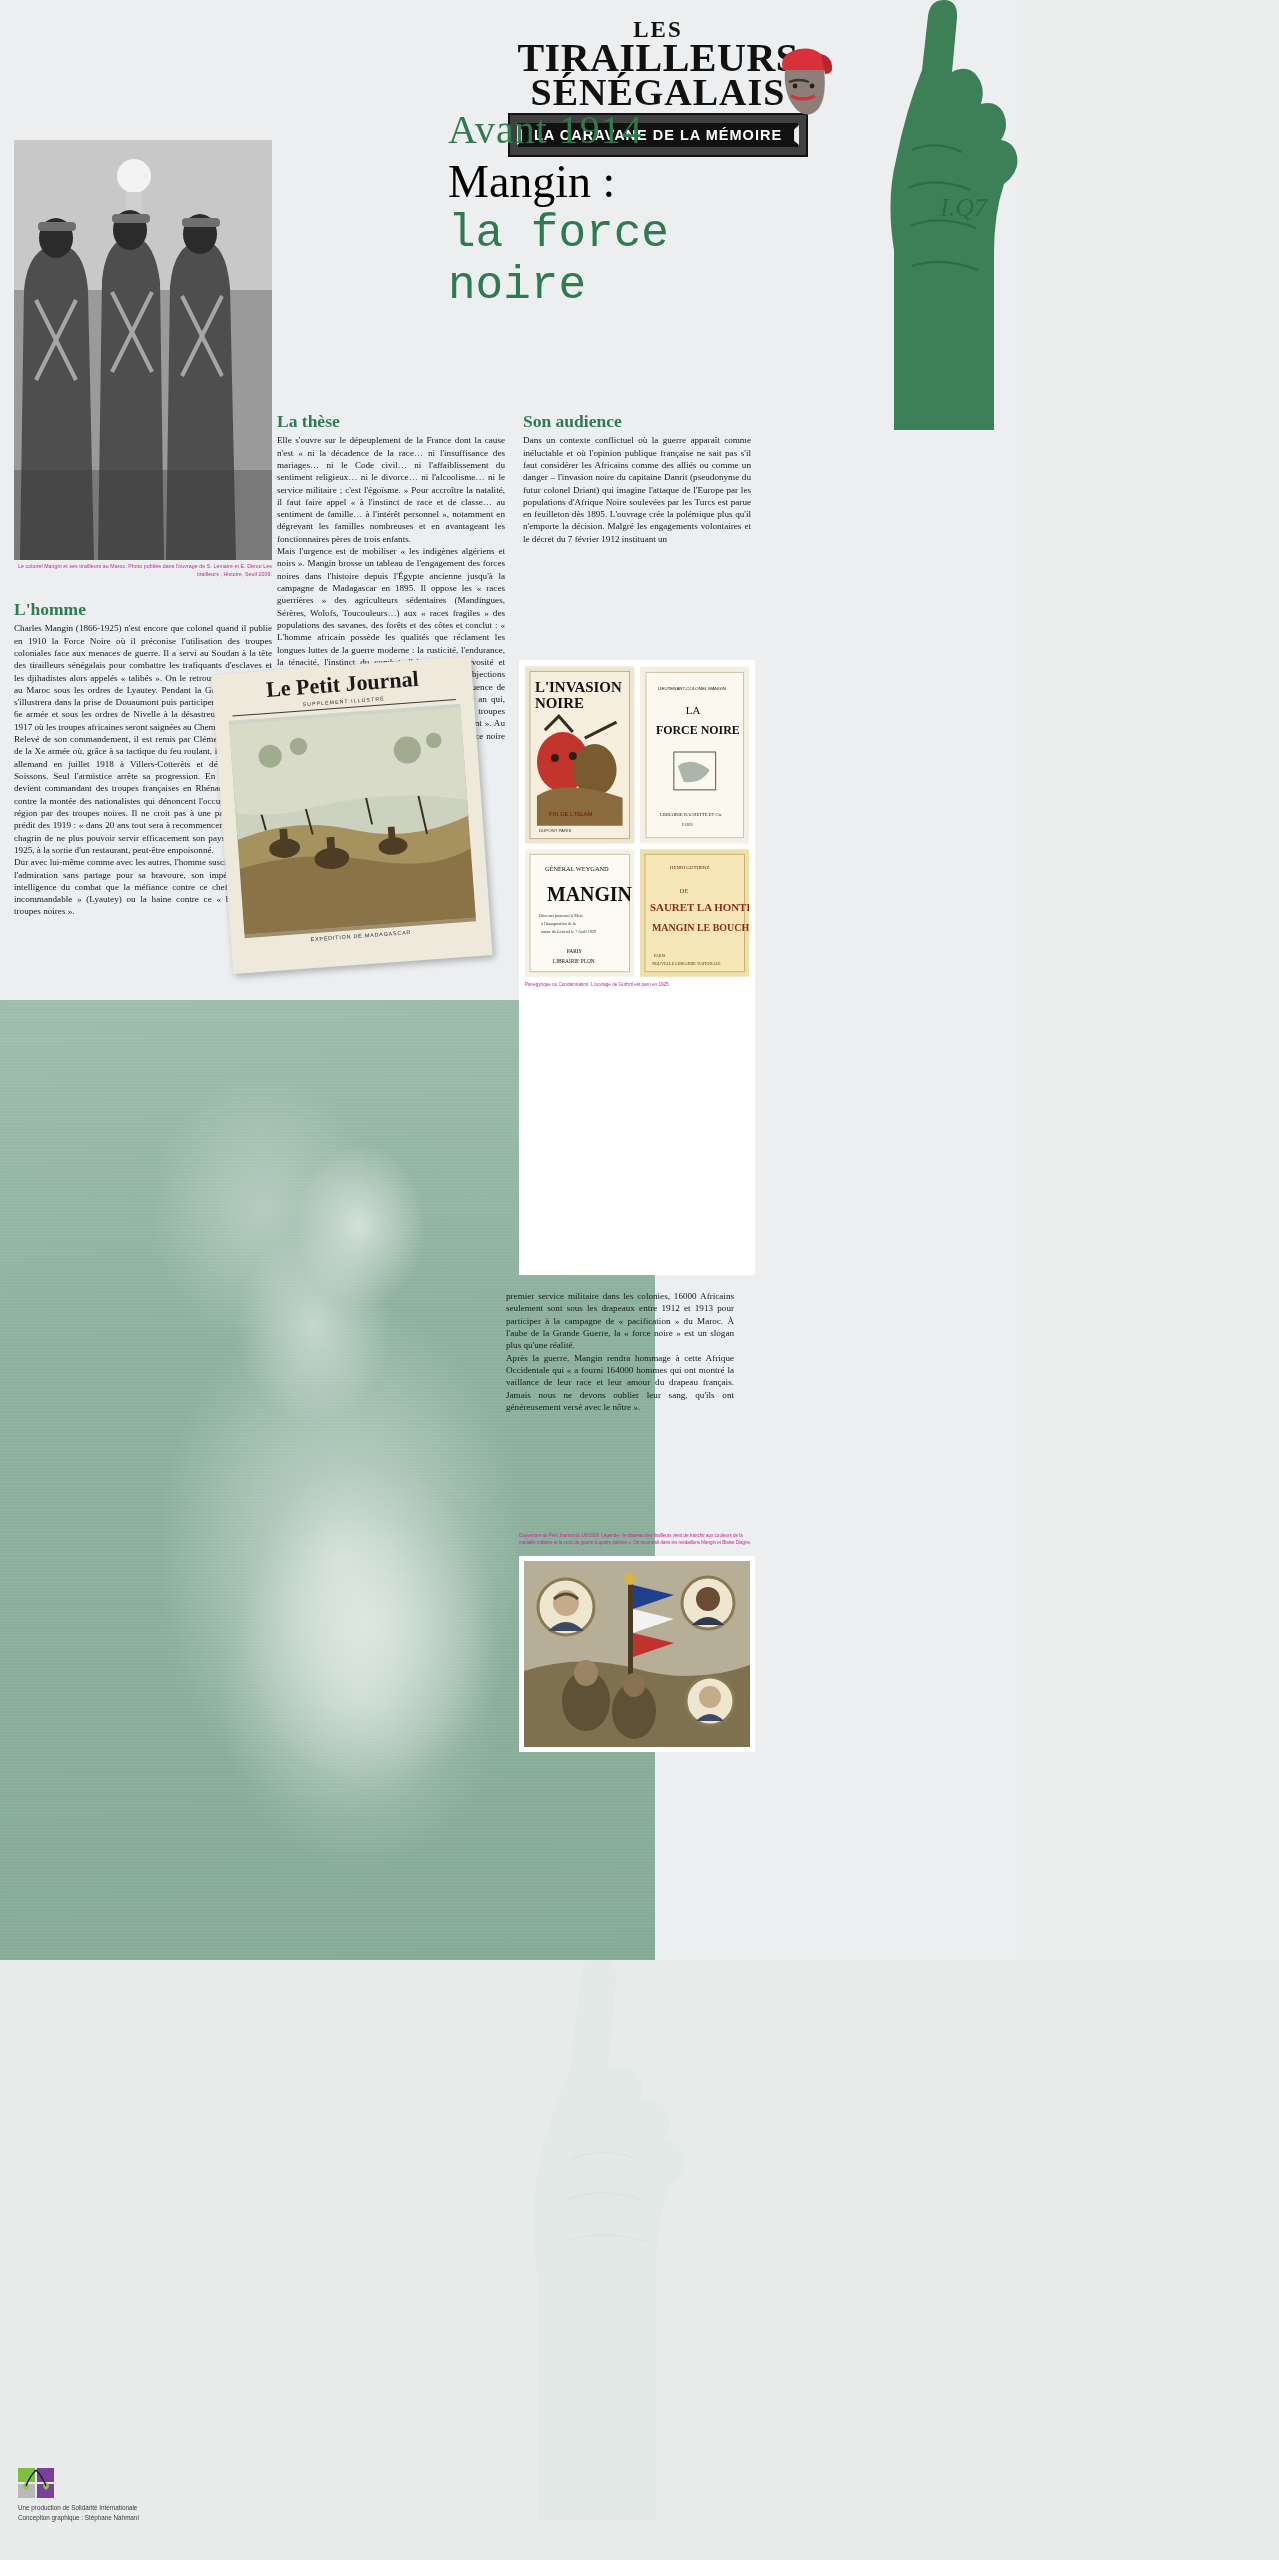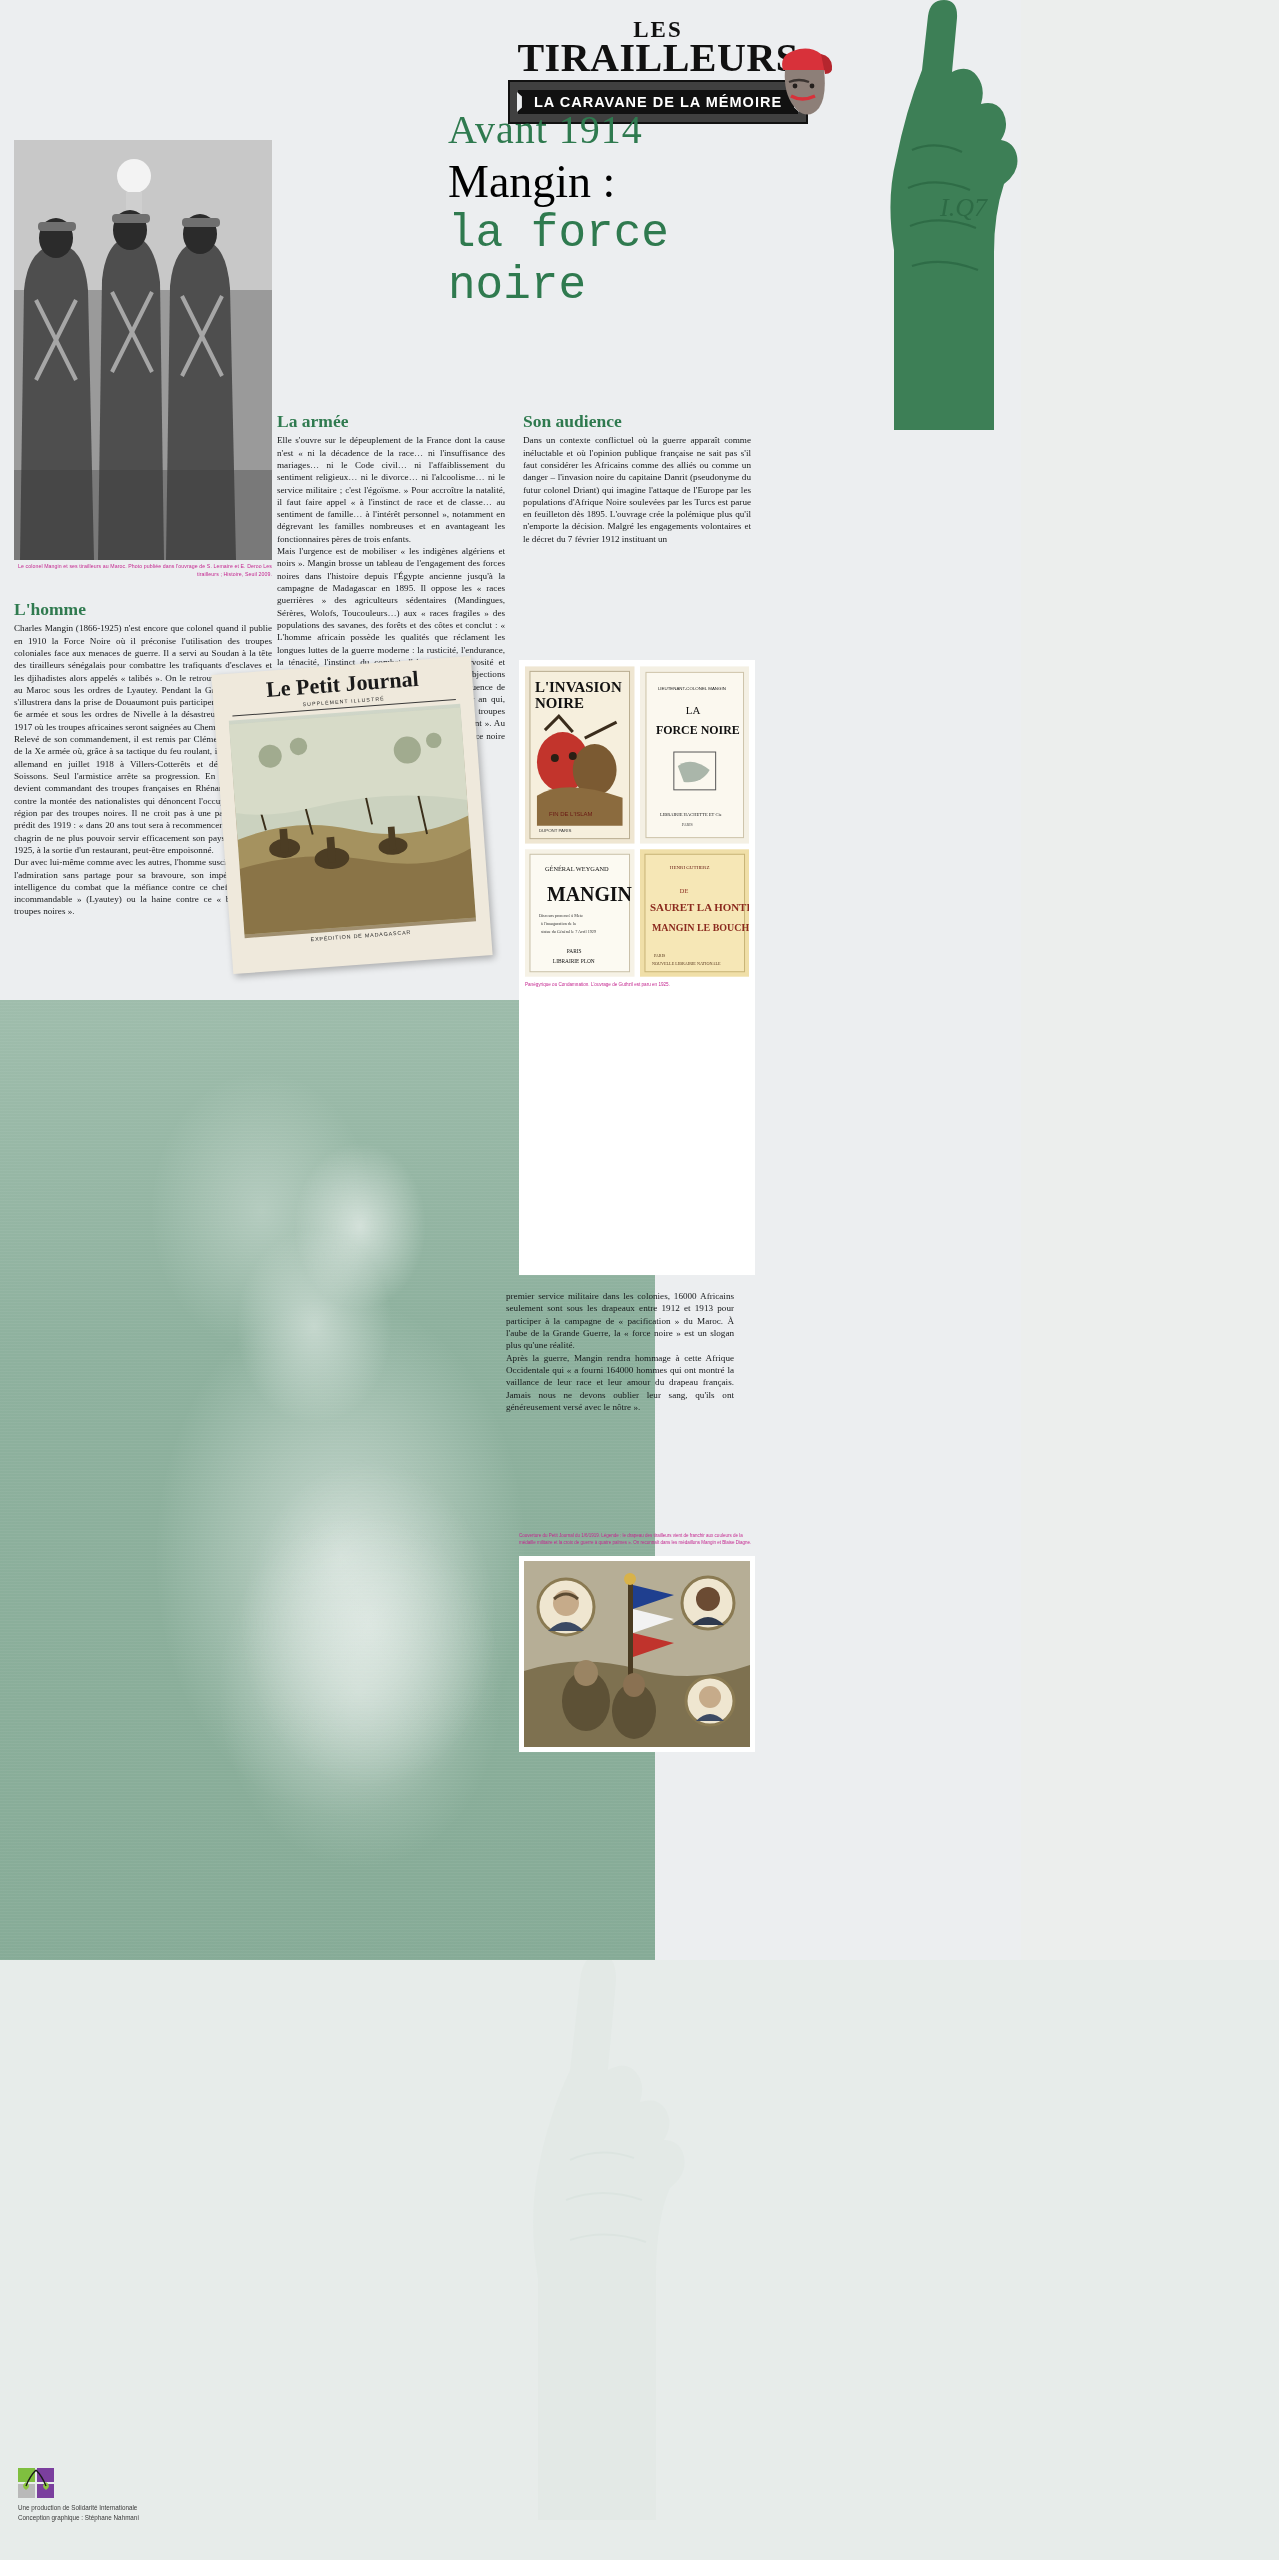--- a/index.html
+++ b/index.html
@@ -238,20 +238,21 @@
         <path d="M74 226 Q104 214 140 228"></path>
         <path d="M76 266 Q106 256 142 270"></path>
       </g>
       <text x="104" y="216" fill="#2c6944" font-family="Liberation Serif, serif" font-size="26" font-style="italic" opacity=".9">I.Q7</text>
     </svg>
   </div>
 
   <div class="logo-block">
     <div class="logo-les">LES</div>
     <div class="logo-tirailleurs">TIRAILLEURS</div>
+    <div class="logo-senegalais">SÉNÉGALAIS</div>
     <div class="logo-caravane">LA CARAVANE DE LA MÉMOIRE</div>
     <div class="logo-face">
       <svg viewBox="0 0 66 74" xmlns="http://www.w3.org/2000/svg">
         <path d="M14 26 Q10 12 24 7 Q40 1 52 10 Q60 16 56 26 Z" fill="#d8313a"></path>
         <path d="M52 10 Q62 12 63 22 Q64 30 56 30 Z" fill="#b5262e"></path>
         <path d="M16 26 Q14 52 28 66 Q40 76 50 64 Q58 52 55 26 Z" fill="#8d7f78"></path>
         <path d="M20 38 Q30 34 40 38" stroke="#3a3330" stroke-width="2.4" fill="none"></path>
         <path d="M22 52 Q33 58 46 52" stroke="#d8313a" stroke-width="3.4" fill="none"></path>
         <circle cx="26" cy="42" r="2.4" fill="#241f1d"></circle>
         <circle cx="43" cy="42" r="2.4" fill="#241f1d"></circle>
@@ -300,21 +301,21 @@
   <div class="caption-photo">Le colonel Mangin et ses tirailleurs au Maroc. Photo publiée dans l'ouvrage de S. Lemaire et E. Deroo Les tirailleurs ; Histoire, Seuil 2009.</div>
 
   <div class="col" id="col-homme">
     <h2>L'homme</h2>
     <p>Charles Mangin (1866-1925) n'est encore que colonel quand il publie en 1910 la Force Noire où il préconise l'utilisation des troupes coloniales face aux menaces de guerre. Il a servi au Soudan à la tête des tirailleurs sénégalais pour combattre les trafiquants d'esclaves et les djihadistes alors appelés « talibés ». On le retrouvera en 1912-13 au Maroc sous les ordres de Lyautey. Pendant la Grande Guerre, il s'illustrera dans la prise de Douaumont puis participera à la tête de la 6e armée et sous les ordres de Nivelle à la désastreuse offensive de 1917 où les troupes africaines seront saignées au Chemin des Dames.</p>
     <p>Relevé de son commandement, il est remis par Clémenceau à la tête de la Xe armée où, grâce à sa tactique du feu roulant, il perce le front allemand en juillet 1918 à Villers-Cotterêts et délivre Laon et Soissons. Seul l'armistice arrête sa progression. En 1919-1920, il devient commandant des troupes françaises en Rhénanie où il lutte contre la montée des nationalistes qui dénoncent l'occupation de leur région par des troupes noires. Il ne croit pas à une paix durable et prédit des 1919 : « dans 20 ans tout sera à recommencer ». Usé par le chagrin de ne plus pouvoir servir efficacement son pays, il meurt en 1925, à la sortie d'un restaurant, peut-être empoisonné.</p>
     <p>Dur avec lui-même comme avec les autres, l'homme suscite aussi bien l'admiration sans partage pour sa bravoure, son impétuosité, son intelligence du combat que la méfiance contre ce chef militaire « incommandable » (Lyautey) ou la haine contre ce « boucher des troupes noires ».</p>
   </div>
 
   <div class="col" id="col-these">
-    <h2>La armée</h2>
+    <h2>La thèse</h2>
     <p>Elle s'ouvre sur le dépeuplement de la France dont la cause n'est « ni la décadence de la race… ni l'insuffisance des mariages… ni le Code civil… ni l'affaiblissement du sentiment religieux… ni le divorce… ni l'alcoolisme… ni le service militaire ; c'est l'égoïsme. » Pour accroître la natalité, il faut faire appel « à l'instinct de race et de classe… au sentiment de famille… à l'intérêt personnel », notamment en dégrevant les familles nombreuses et en avantageant les fonctionnaires pères de trois enfants.</p>
     <p>Mais l'urgence est de mobiliser « les indigènes algériens et noirs ». Mangin brosse un tableau de l'engagement des forces noires dans l'histoire depuis l'Égypte ancienne jusqu'à la campagne de Madagascar en 1895. Il oppose les « races guerrières » des agriculteurs sédentaires (Mandingues, Sérères, Wolofs, Toucouleurs…) aux « races fragiles » des populations des savanes, des forêts et des côtes et conclut : « L'homme africain possède les qualités que réclament les longues luttes de la guerre moderne : la rusticité, l'endurance, la ténacité, l'instinct du combat, l'absence de nervosité et l'incomparable puissance de choc. » Il balaie les objections concernant le danger de mélange des races et l'influence de l'islam et préconise de recruter 8000 coloniaux par an qui, bien équipés et formés, s'intègreront aux troupes métropolitaines « sans compromettre le développement ». Au total, 120000 coloniaux pourraient constituer « la force noire ».</p>
   </div>
 
   <div class="col" id="col-audience">
     <h2>Son audience</h2>
     <p>Dans un contexte conflictuel où la guerre apparaît comme inéluctable et où l'opinion publique française ne sait pas s'il faut considérer les Africains comme des alliés ou comme un danger – l'invasion noire du capitaine Danrit (pseudonyme du futur colonel Driant) qui imagine l'attaque de l'Europe par les populations d'Afrique Noire soulevées par les Turcs est parue en feuilleton dès 1895. L'ouvrage crée la polémique plus qu'il n'emporte la décision. Malgré les engagements volontaires et le décret du 7 février 1912 instituant un</p>
   </div>
 
   <div class="books-panel">

